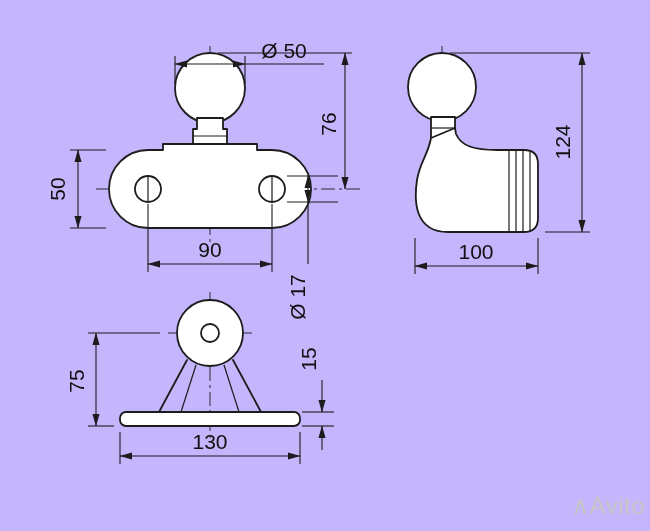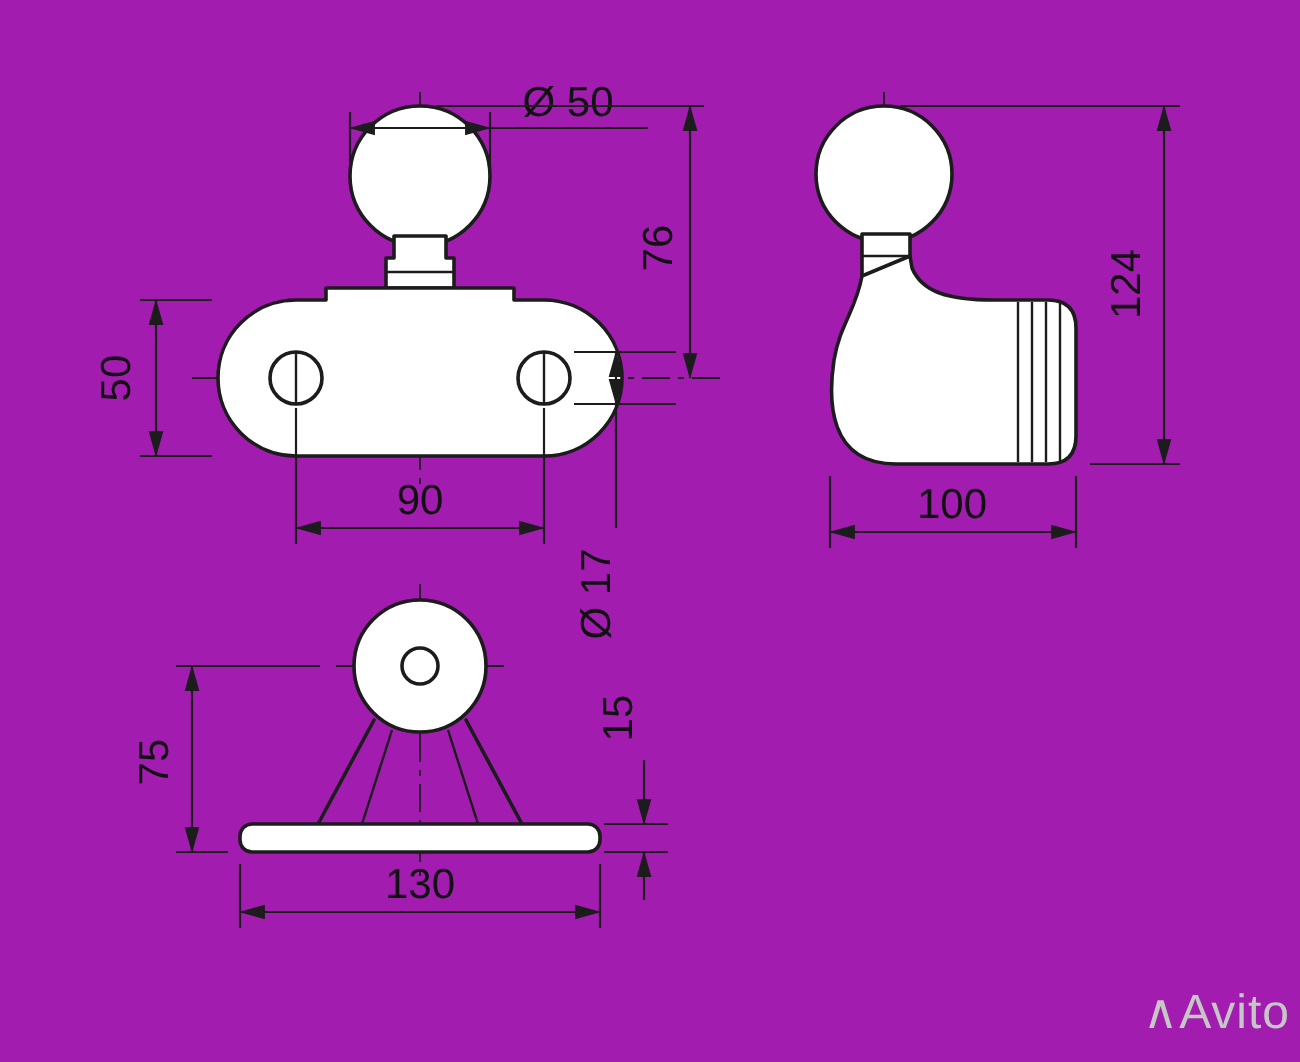--- a/index.html
+++ b/index.html
@@ -1,16 +1,16 @@
 <!DOCTYPE html>
 <html><head>
 <meta charset="utf-8">
 <style>
   html,body{margin:0;padding:0;background:#fff;}
-  .page{width:650px;height:531px;background:#a21caf;position:relative;overflow:hidden;
+  .page{width:650px;height:531px;background:#c4b5fd;position:relative;overflow:hidden;
         font-family:"Liberation Sans",sans-serif;}
   svg{display:block;}
   .obj  {fill:none;stroke:#1c1c1c;stroke-width:1.8;stroke-linejoin:round;stroke-linecap:round;}
   .objf {fill:#ffffff;stroke:#1c1c1c;stroke-width:1.8;stroke-linejoin:round;}
   .thin {fill:none;stroke:#1c1c1c;stroke-width:1.2;}
   .dim  {fill:none;stroke:#1c1c1c;stroke-width:1.1;}
   .dl   {fill:none;stroke:#1c1c1c;stroke-width:1.1;marker-start:url(#arrow);marker-end:url(#arrow);}
   .dle  {fill:none;stroke:#1c1c1c;stroke-width:1.1;marker-end:url(#arrow);}
   .cl   {fill:none;stroke:#1c1c1c;stroke-width:0.9;stroke-dasharray:14 4 3 4;}
   .dtxt {font-family:"Liberation Sans",sans-serif;font-size:21px;fill:#111;}

